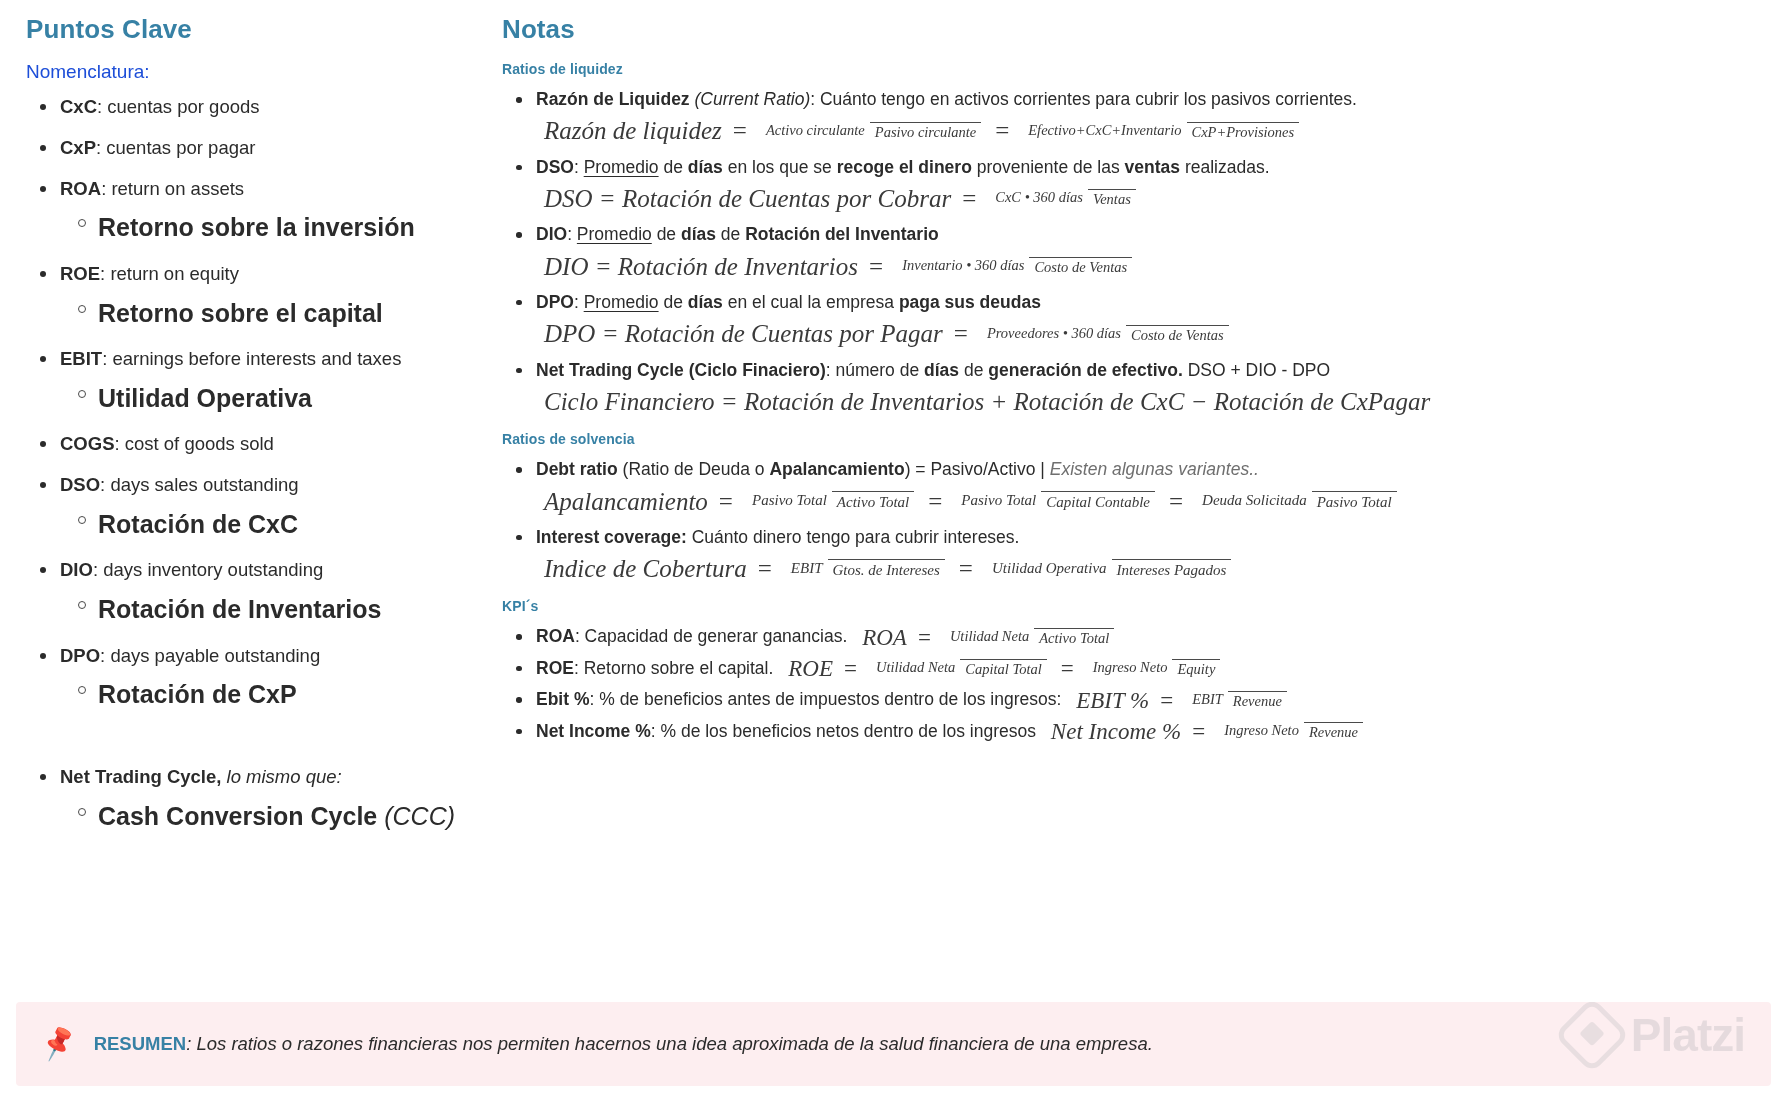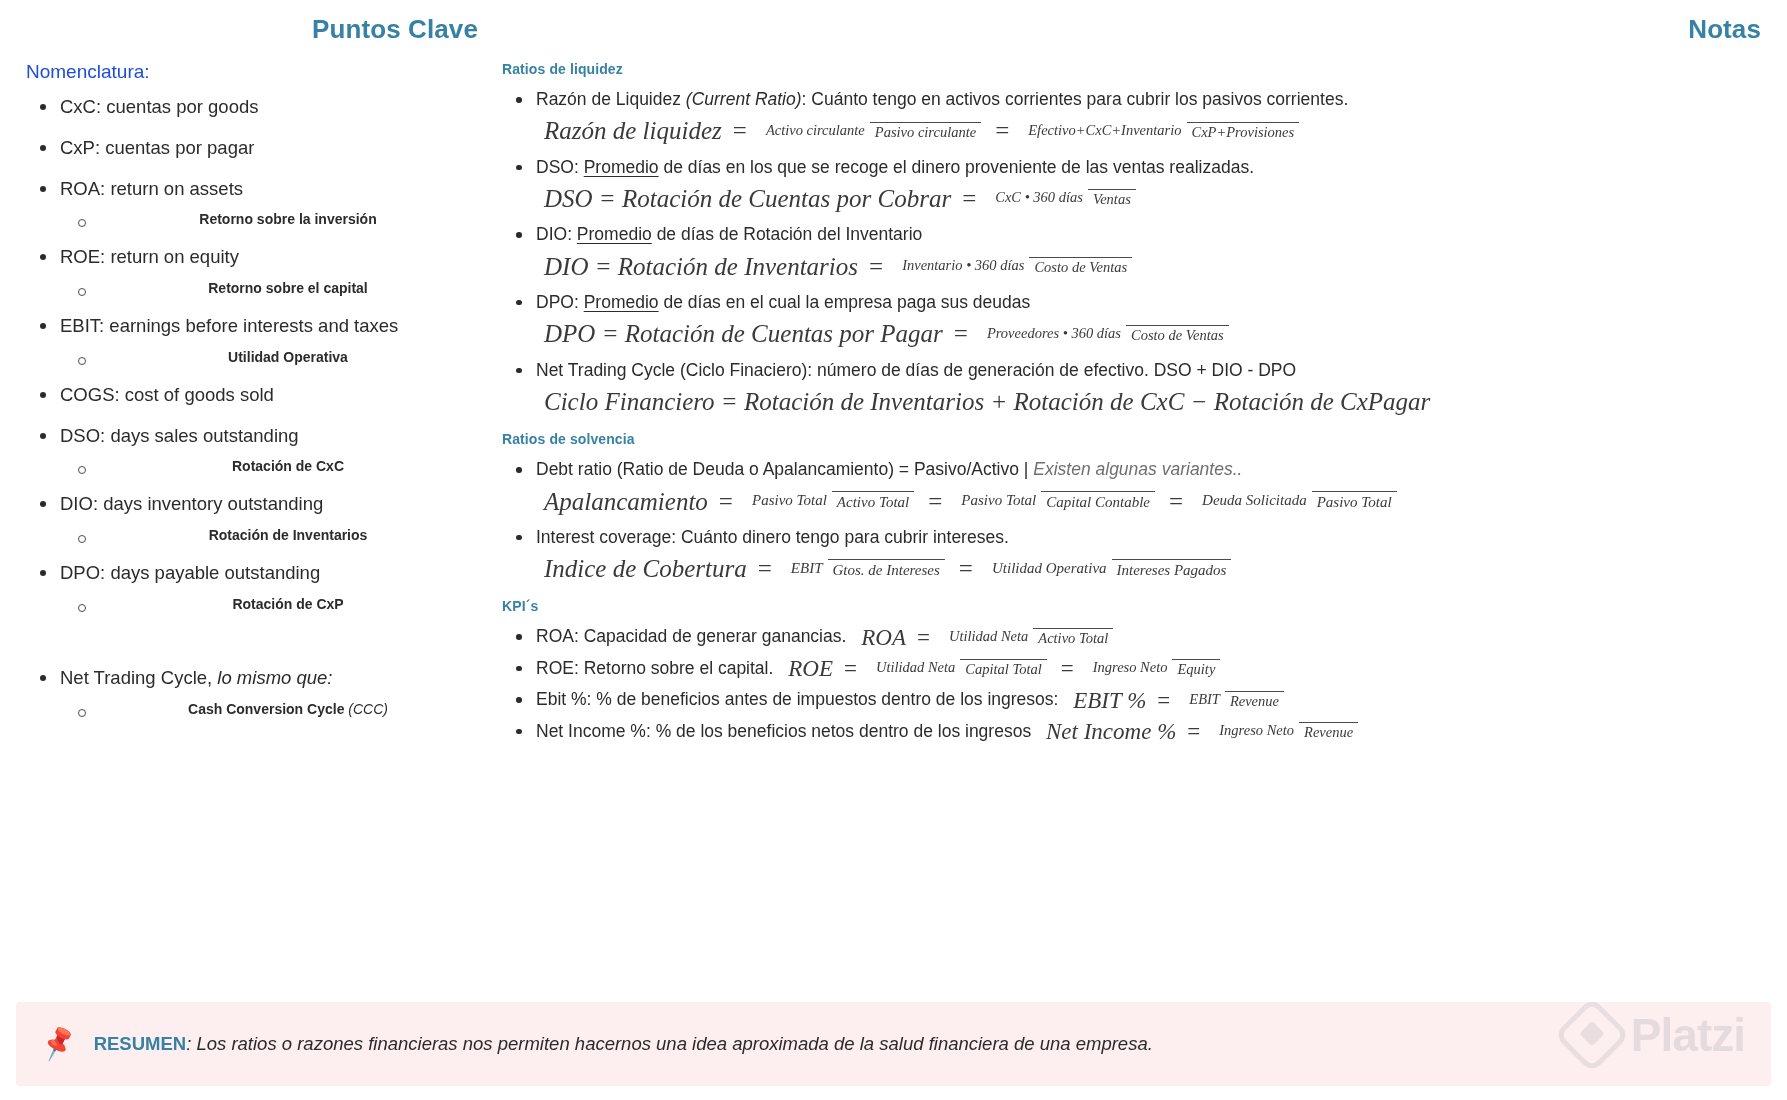--- a/index.html
+++ b/index.html
@@ -24,21 +24,20 @@
   }
   .col-left  { width: 470px; flex: 0 0 470px; padding-right: 18px; }
   .col-right { flex: 1 1 auto; padding-left: 6px; }
 
   h1.section-title {
     font-size: 26px;
     font-weight: 600;
     color: #3781a5;
     margin: 0 0 16px 0;
     letter-spacing: .1px;
-    text-align: right;
   }
   h2.sub-title {
     font-size: 14px;
     font-weight: 600;
     color: #3781a5;
     margin: 16px 0 10px 0;
     letter-spacing: .1px;
   }
   .lead {
     font-size: 19px;
@@ -58,37 +57,36 @@
     content: "";
     position: absolute;
     left: 14px; top: 11px;
     width: 6px; height: 6px;
     border-radius: 50%;
     background: #2b2b2b;
   }
   ul.sub { margin: 7px 0 0 0; }
   li.sub-bullet {
     position: relative;
-    font-size: 14px;
+    font-size: 25px;
     line-height: 1.5;
     margin: 0 0 2px 0;
     padding-left: 38px;
     font-weight: 600;
-    text-align: center;
   }
   li.sub-bullet::before {
     content: "";
     position: absolute;
     left: 18px; top: 10px;
     width: 6px; height: 6px;
     border-radius: 50%;
     border: 1.3px solid #4a4a4a;
     background: transparent;
   }
-  .b { font-weight: 400; }
+  .b { font-weight: 700; }
   .i { font-style: italic; }
   .u { text-decoration: underline; text-underline-offset: 3px; }
   .muted { color: #6f6f6f; }
 
   
   .col-right li.bullet {
     font-size: 17.5px;
     margin-bottom: 6px;
     line-height: 1.45;
   }

